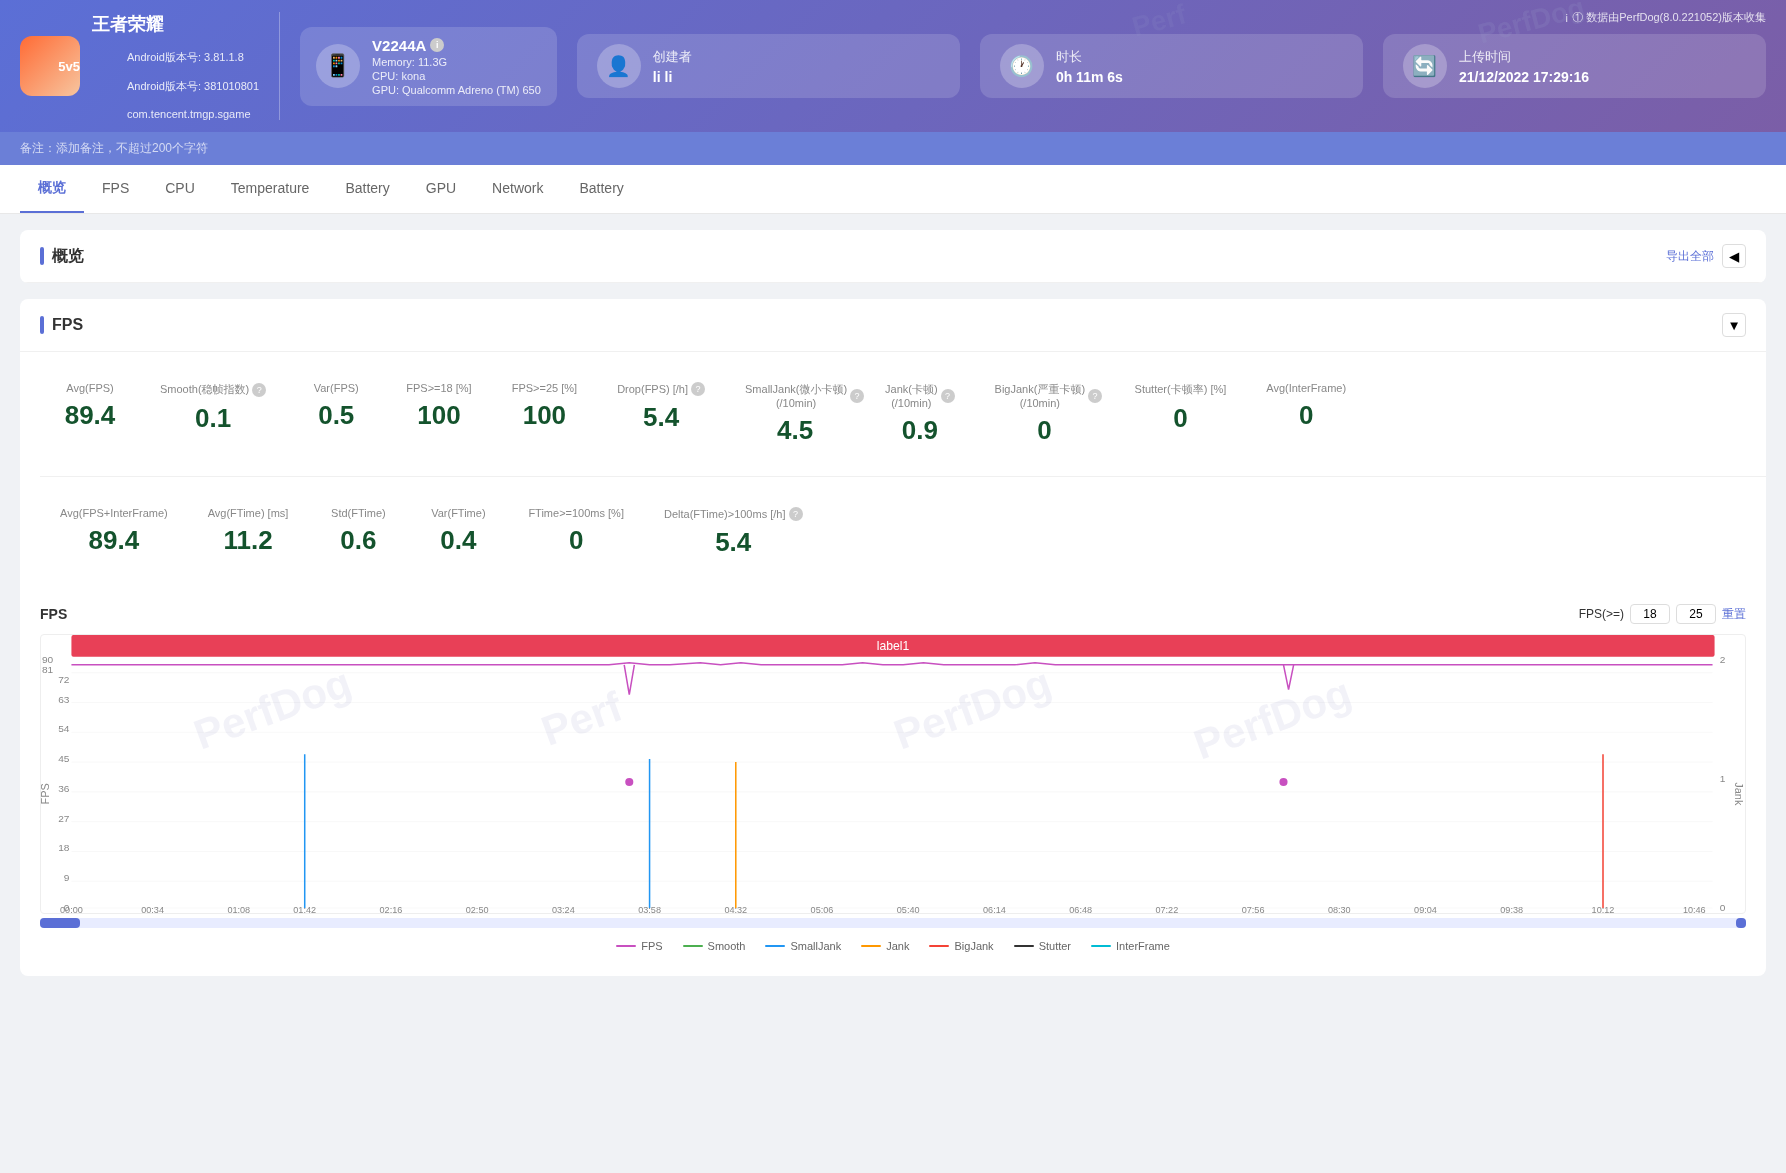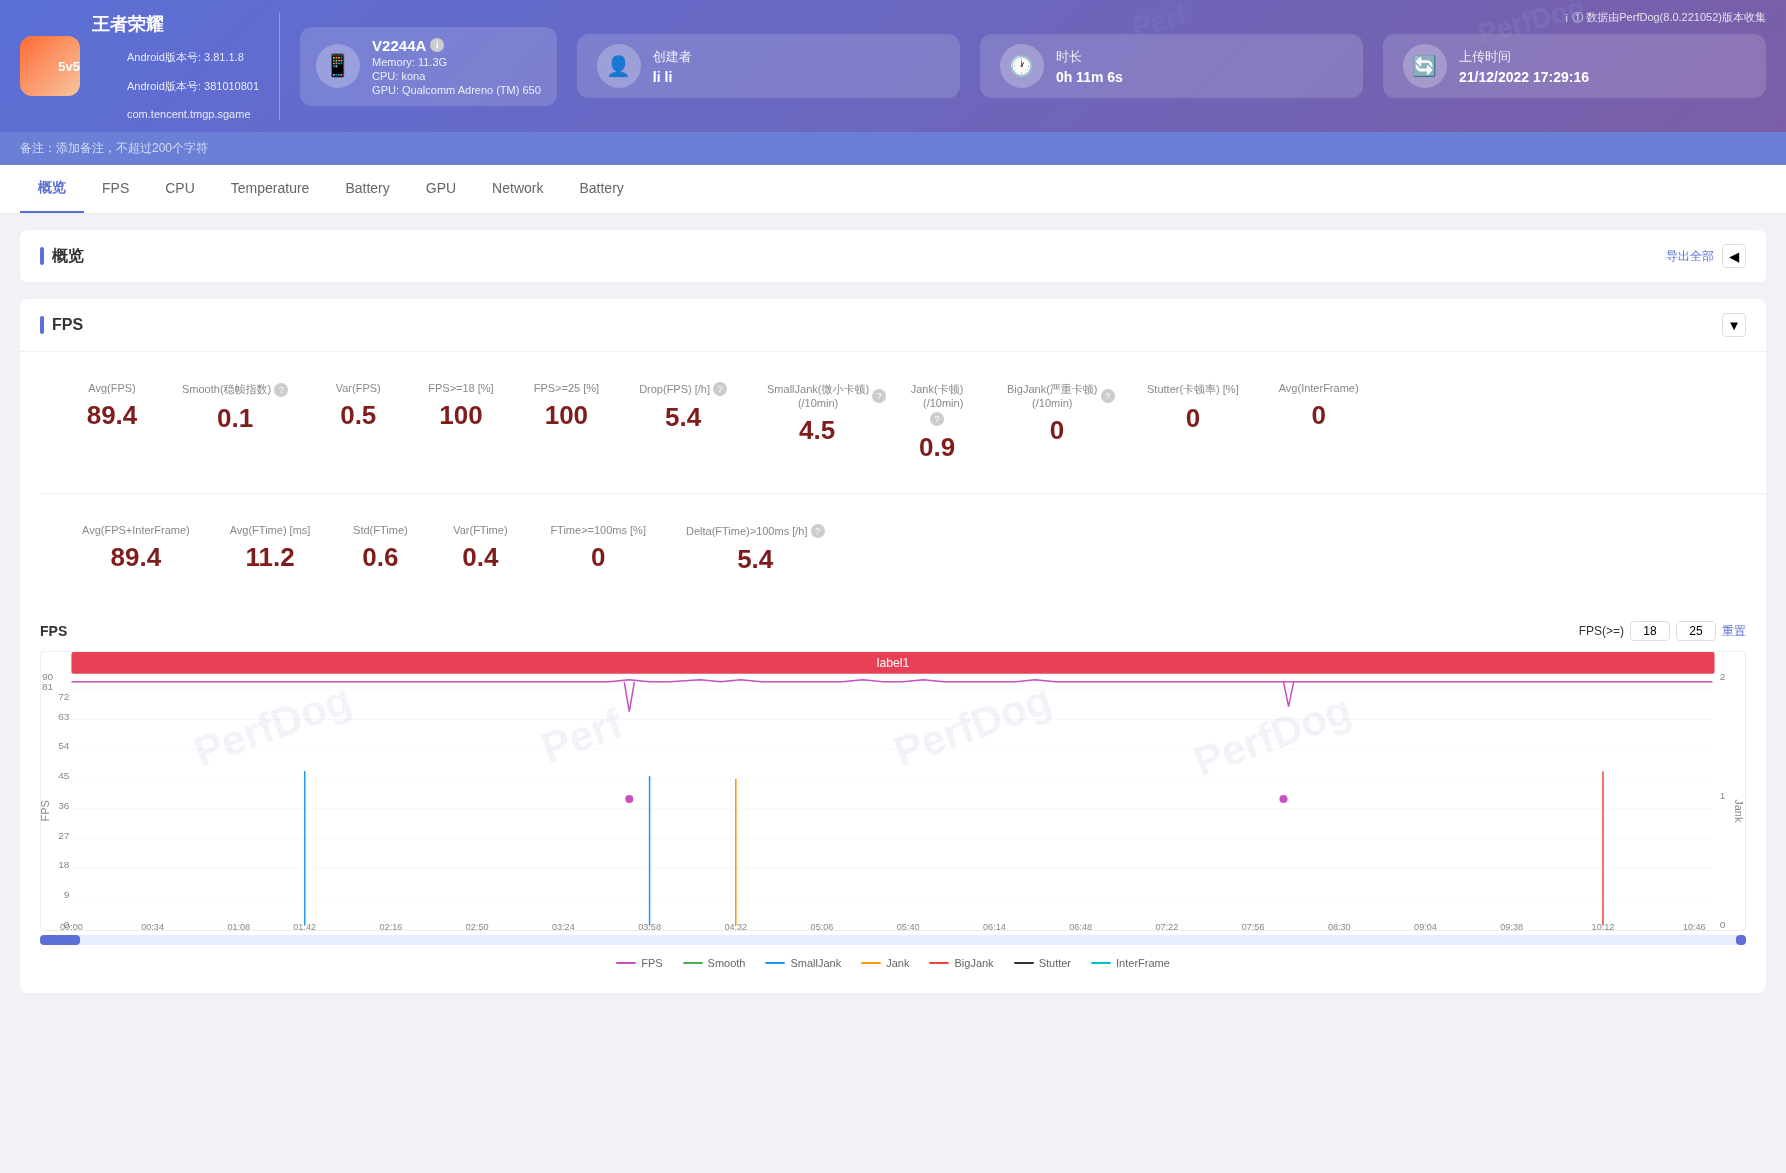--- a/index.html
+++ b/index.html
@@ -162,21 +162,20 @@
       cursor: pointer;
       background: white;
     }
 
     
     .stats-grid {
       padding: 20px;
       display: flex;
       flex-wrap: wrap;
       gap: 0;
-      margin-left: 22px;
     }
     .stat-item {
       display: flex;
       flex-direction: column;
       align-items: center;
       gap: 6px;
       padding: 10px 20px;
       min-width: 100px;
     }
     .stat-label {
@@ -184,21 +183,21 @@
       color: #888;
       text-align: center;
       display: flex;
       align-items: center;
       gap: 3px;
       white-space: nowrap;
     }
     .stat-value {
       font-size: 26px;
       font-weight: bold;
-      color: #7f1d1d;
+      color: #14532d;
     }
     .help-icon {
       width: 14px; height: 14px;
       background: #ccc;
       border-radius: 50%;
       display: flex; align-items: center; justify-content: center;
       font-size: 9px; color: white;
       cursor: pointer;
       flex-shrink: 0;
     }
@@ -435,21 +434,21 @@
           <div class="stat-value">5.4</div>
         </div>
         <div class="stat-item">
           <div class="stat-label" style="text-align:center;max-width:100px;">
             <span>SmallJank(微小卡顿)<br>(/10min)</span>
             <span class="help-icon">?</span>
           </div>
           <div class="stat-value">4.5</div>
         </div>
         <div class="stat-item">
-          <div class="stat-label" style="text-align:right;max-width:90px;flex-direction:column;">
+          <div class="stat-label" style="text-align:center;max-width:90px;">
             <span>Jank(卡顿)<br>(/10min)</span>
             <span class="help-icon">?</span>
           </div>
           <div class="stat-value">0.9</div>
         </div>
         <div class="stat-item">
           <div class="stat-label" style="text-align:center;max-width:100px;">
             <span>BigJank(严重卡顿)<br>(/10min)</span>
             <span class="help-icon">?</span>
           </div>

